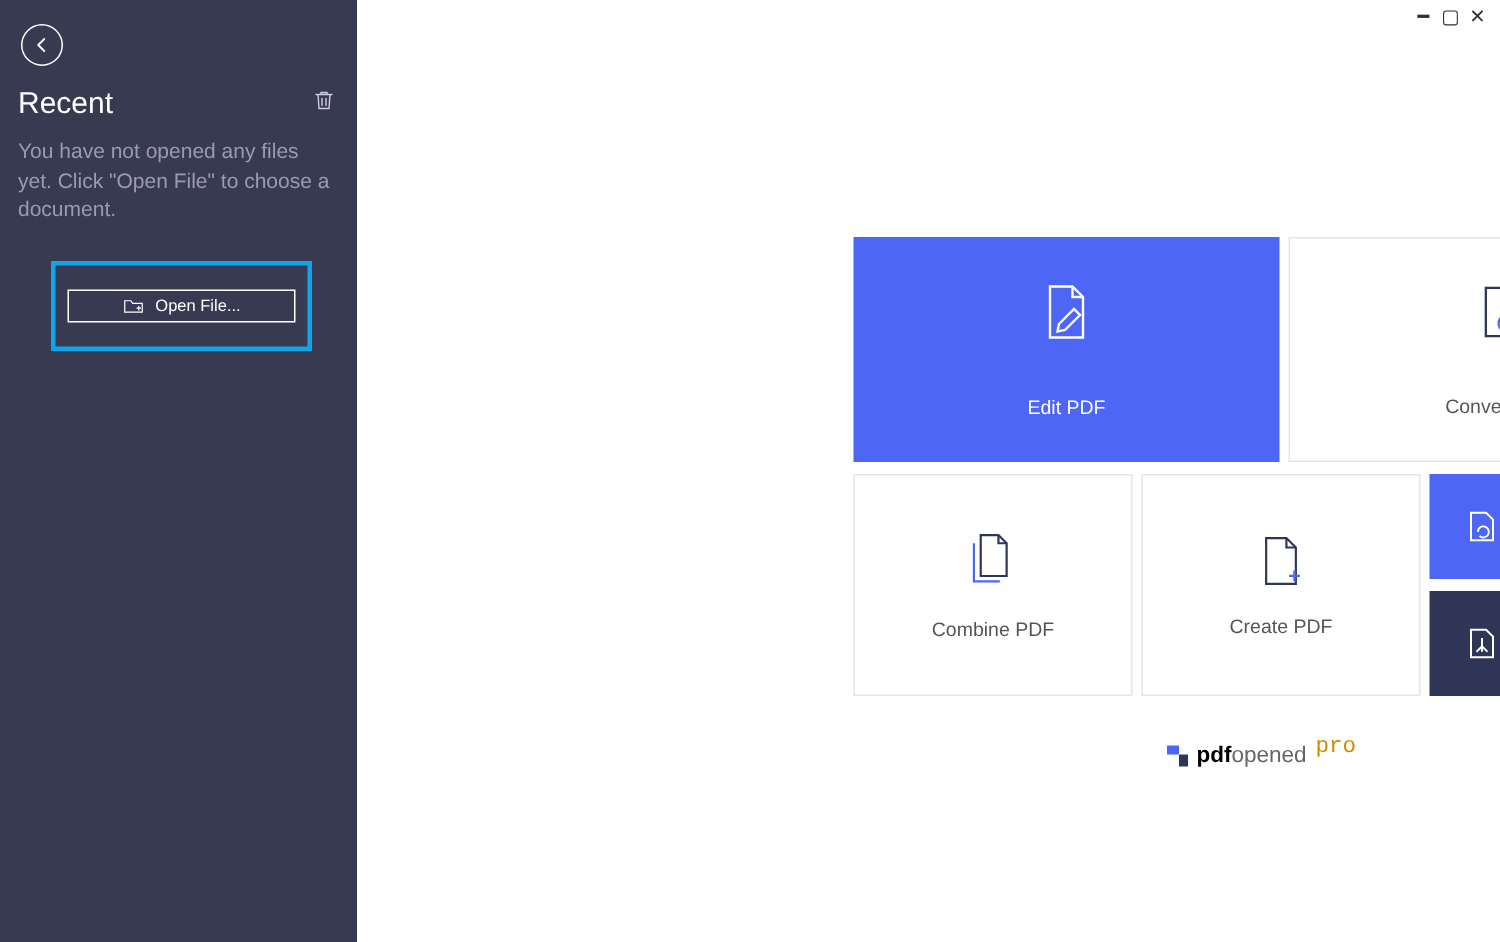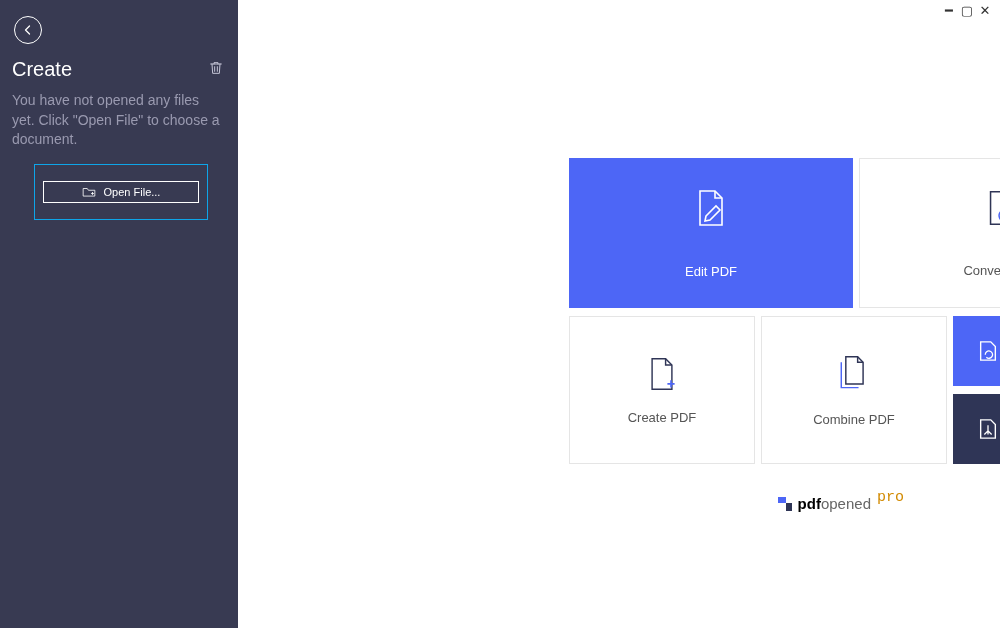--- a/index.html
+++ b/index.html
@@ -13,21 +13,21 @@
     width: 28px; height: 28px; border: 1.5px solid #fff; border-radius: 50%;
     display: flex; align-items: center; justify-content: center; cursor: pointer;
     margin: 4px 0 14px 4px;
   }
   .back-btn svg { width: 12px; height: 12px; }
   .recent-header { display: flex; align-items: center; justify-content: space-between; padding: 0 4px 10px 2px; }
   .recent-title { font-size: 20px; font-weight: 400; color: #fff; }
   .trash-icon svg { width: 16px; height: 18px; stroke: #fff; fill: none; }
   .empty-msg { font-size: 14px; color: #9a9ab0; line-height: 1.4; padding: 0 4px 14px 2px; }
   .openfile-wrapper {
-    border: 1px solid #0ea5e9; padding: 16px 8px; margin: 0 0 0 24px; width: 174px;
+    border: 3px solid #0ea5e9; padding: 16px 8px; margin: 10px 0 0 24px; width: 174px;
   }
   .openfile-btn {
     border: 1px solid #fff; width: 100%; height: 22px; display: flex;
     align-items: center; justify-content: center; gap: 8px; cursor: pointer; color: #fff;
     font-size: 11px; background: transparent;
   }
   .openfile-btn svg { width: 14px; height: 12px; }
   .main { flex: 1; position: relative; background: #fff; }
   .window-controls { position: absolute; top: 3px; right: 8px; display: flex; gap: 4px; }
   .window-controls div { width: 14px; height: 14px; display: flex; align-items: center; justify-content: center; font-size: 13px; cursor: pointer; color: #333; }
@@ -61,21 +61,21 @@
 
 <div class="app">
 
   <div class="sidebar">
     <div class="back-btn">
       <svg viewBox="0 0 24 24">
         <path d="M15 4 L7 12 L15 20" stroke="#fff" stroke-width="2.5" fill="none" stroke-linecap="round" stroke-linejoin="round"></path>
       </svg>
     </div>
     <div class="recent-header">
-      <div class="recent-title">Create</div>
+      <div class="recent-title">Recent</div>
       <div class="trash-icon">
         <svg viewBox="0 0 24 24">
           <path d="M4 6h16M9 6V4h6v2M6 6l1 14h10l1-14M10 10v7M14 10v7" stroke="#cfcfe0" stroke-width="1.4" fill="none" stroke-linecap="round"></path>
         </svg>
       </div>
     </div>
     <div class="empty-msg">You have not opened any files yet. Click "Open File" to choose a document.</div>
     <div class="openfile-wrapper">
       <div class="openfile-btn">
         <svg viewBox="0 0 24 20">
@@ -110,34 +110,34 @@
             <path d="M24 3v7h7" stroke="#2f3556" stroke-width="1.6" fill="none"></path>
             <path d="M30 28a6 6 0 1 1-2-4.5" stroke="#4d66f6" stroke-width="1.6" fill="none"></path>
             <path d="M28 20l1 4-4 0" stroke="#4d66f6" stroke-width="1.6" fill="none"></path>
           </svg>
           <span>Convert PDF</span>
         </div>
       </div>
 
       <div class="row">
         <div class="tile med">
+          <svg width="40" height="40" viewBox="0 0 44 44">
+            <path d="M13 3h13l6 6v24H13z" stroke="#2f3556" stroke-width="1.6" fill="none"></path>
+            <path d="M26 3v6h6" stroke="#2f3556" stroke-width="1.6" fill="none"></path>
+            <path d="M8 9v28h19" stroke="#4d66f6" stroke-width="1.6" fill="none"></path>
+          </svg>
+          <span>Combine PDF</span>
+        </div>
+        <div class="tile med">
           <svg width="36" height="36" viewBox="0 0 40 40">
             <path d="M9 3h15l7 7v27H9z" stroke="#2f3556" stroke-width="1.6" fill="none"></path>
             <path d="M24 3v7h7" stroke="#2f3556" stroke-width="1.6" fill="none"></path>
             <path d="M30 27v8 M26 31h8" stroke="#4d66f6" stroke-width="1.8" fill="none"></path>
           </svg>
           <span>Create PDF</span>
-        </div>
-        <div class="tile med">
-          <svg width="40" height="40" viewBox="0 0 44 44">
-            <path d="M13 3h13l6 6v24H13z" stroke="#2f3556" stroke-width="1.6" fill="none"></path>
-            <path d="M26 3v6h6" stroke="#2f3556" stroke-width="1.6" fill="none"></path>
-            <path d="M8 9v28h19" stroke="#4d66f6" stroke-width="1.6" fill="none"></path>
-          </svg>
-          <span>Combine PDF</span>
         </div>
         <div class="col-right">
           <div class="tile small primary">
             <svg width="22" height="22" viewBox="0 0 24 24">
               <path d="M4 2h11l5 5v15H4z" stroke="#fff" stroke-width="1.5" fill="none"></path>
               <path d="M9 16a4 4 0 1 1 1.2 2.8" stroke="#fff" stroke-width="1.4" fill="none"></path>
             </svg>
 
           </div>
           <div class="tile small dark">

